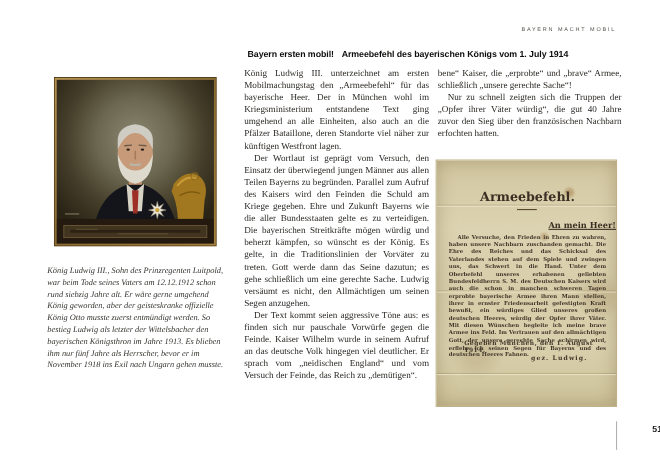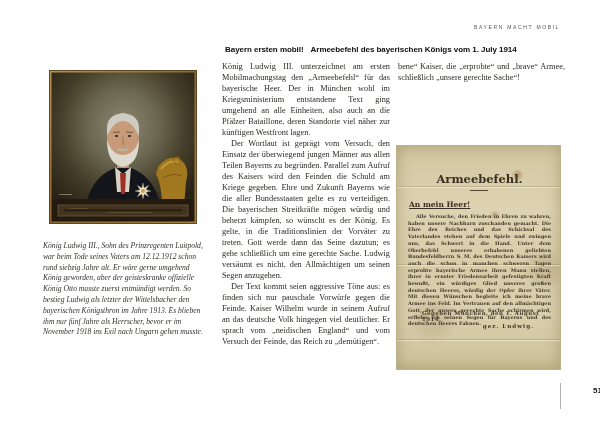--- a/index.html
+++ b/index.html
@@ -54,21 +54,21 @@
     color:#3c3226;overflow:hidden;
   }
   .document .crease{position:absolute;left:0;width:100%;height:1px;background:rgba(110,92,52,.22);}
   .document .crease::after{content:"";position:absolute;left:0;top:1px;width:100%;height:1px;background:rgba(248,243,218,.55);}
   .doc-title{
     position:absolute;left:1px;top:26px;width:100%;text-align:center;
     font-family:"DejaVu Serif",serif;font-weight:bold;font-size:11.5px;color:#3a2f22;
   }
   .doc-ornament{position:absolute;left:50%;top:44px;width:18px;height:1px;margin-left:-9px;background:#57482f;}
   .doc-salutation{
-    position:absolute;left:12px;top:54px;width:100%;text-align:left;
+    position:absolute;left:0;top:54px;width:100%;text-align:right;
     font-family:"DejaVu Serif",serif;font-weight:bold;font-size:7.5px;color:#3a2f22;
     text-decoration:underline;
   }
   .doc-body{
     position:absolute;left:11px;top:67px;width:143px;
     font-family:"DejaVu Serif",serif;font-weight:bold;font-size:4.9px;line-height:6.7px;
     text-align:justify;text-indent:8px;color:#42372a;
   }
   .doc-dateline{
     position:absolute;left:25px;top:164px;
@@ -163,20 +163,21 @@
 <div class="abs caption">König Ludwig III., Sohn des Prinzregenten Luitpold, war beim Tode seines Vaters am 12.12.1912 schon rund siebzig Jahre alt. Er wäre gerne umgehend König geworden, aber der geisteskranke offizielle König Otto musste zuerst entmündigt werden. So bestieg Ludwig als letzter der Wittelsbacher den bayerischen Königsthron im Jahre 1913. Es blieben ihm nur fünf Jahre als Herrscher, bevor er im November 1918 ins Exil nach Ungarn gehen musste.</div>
 
 <div class="abs col col-mid">
   <p>König Ludwig III. unterzeichnet am ersten Mobilmachungstag den „Armeebefehl“ für das bayerische Heer. Der in München wohl im Kriegsministerium entstandene Text ging umgehend an alle Einheiten, also auch an die Pfälzer Bataillone, deren Standorte viel näher zur künftigen Westfront lagen.</p>
   <p class="indent">Der Wortlaut ist geprägt vom Versuch, den Einsatz der überwiegend jungen Männer aus allen Teilen Bayerns zu begründen. Parallel zum Aufruf des Kaisers wird den Feinden die Schuld am Kriege gegeben. Ehre und Zukunft Bayerns wie die aller Bundesstaaten gelte es zu verteidigen. Die bayerischen Streitkräfte mögen würdig und beherzt kämpfen, so wünscht es der König. Es gelte, in die Traditionslinien der Vorväter zu treten. Gott werde dann das Seine dazutun; es gehe schließlich um eine gerechte Sache. Ludwig versäumt es nicht, den Allmächtigen um seinen Segen anzugehen.</p>
   <p class="indent">Der Text kommt seien aggressive Töne aus: es finden sich nur pauschale Vorwürfe gegen die Feinde. Kaiser Wilhelm wurde in seinem Aufruf an das deutsche Volk hingegen viel deutlicher. Er sprach vom „neidischen England“ und vom Versuch der Feinde, das Reich zu „demütigen“.</p>
 </div>
 
 <div class="abs col col-right">
   <p>bene“ Kaiser, die „erprobte“ und „brave“ Armee, schließlich „unsere gerechte Sache“!</p>
+  <p class="indent">Nur zu schnell zeigten sich die Truppen der „Opfer ihrer Väter würdig“, die gut 40 Jahre zuvor den Sieg über den französischen Nachbarn erfochten hatten.</p>
 </div>
 
 <div class="abs document">
   <div class="crease" style="top:40px"></div>
   <div class="crease" style="top:118px"></div>
   <div class="crease" style="top:193px"></div>
   <div class="doc-title">Armeebefehl.</div>
   <div class="doc-ornament"></div>
   <div class="doc-salutation">An mein Heer!</div>
   <div class="doc-body">Alle Versuche, den Frieden in Ehren zu wahren, haben unsere Nachbarn zuschanden gemacht. Die Ehre des Reiches und das Schicksal des Vaterlandes stehen auf dem Spiele und zwingen uns, das Schwert in die Hand. Unter dem Oberbefehl unseres erhabenen geliebten Bundesfeldherrn S. M. des Deutschen Kaisers wird auch die schon in manchen schweren Tagen erprobte bayerische Armee ihren Mann stellen, ihrer in ernster Friedensarbeit gefestigten Kraft bewußt, ein würdiges Glied unseres großen deutschen Heeres, würdig der Opfer ihrer Väter. Mit diesen Wünschen begleite ich meine brave Armee ins Feld. Im Vertrauen auf den allmächtigen Gott, der unsere gerechte Sache schirmen wird, erflehe ich seinen Segen für Bayerns und des deutschen Heeres Fahnen.</div>

